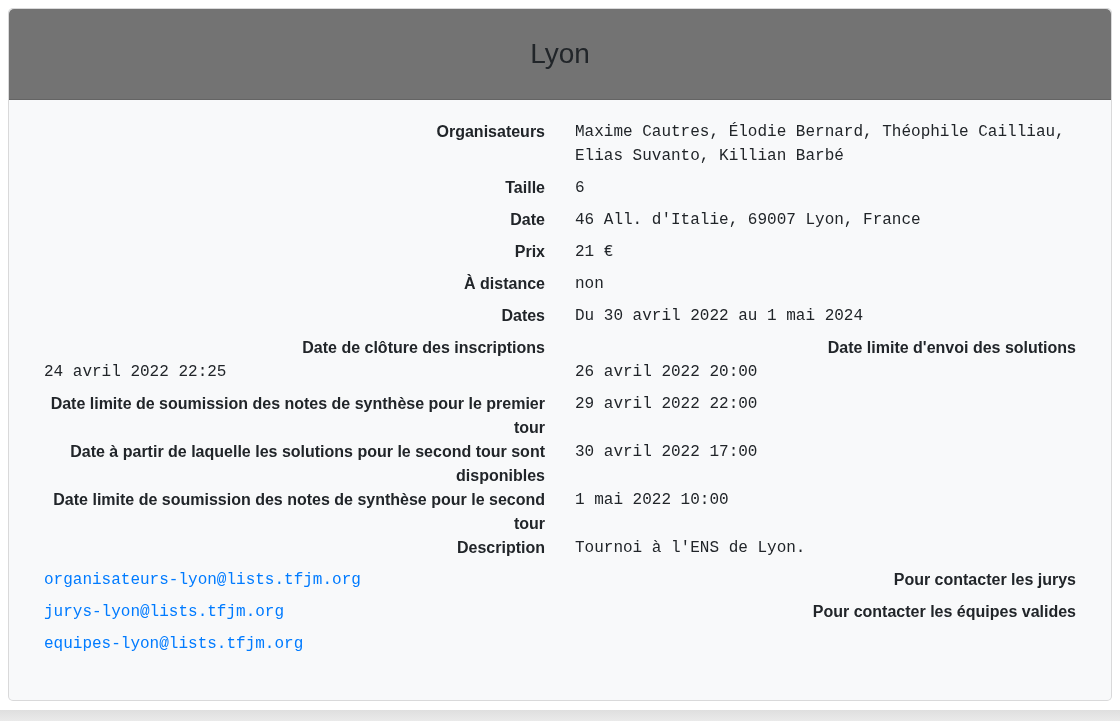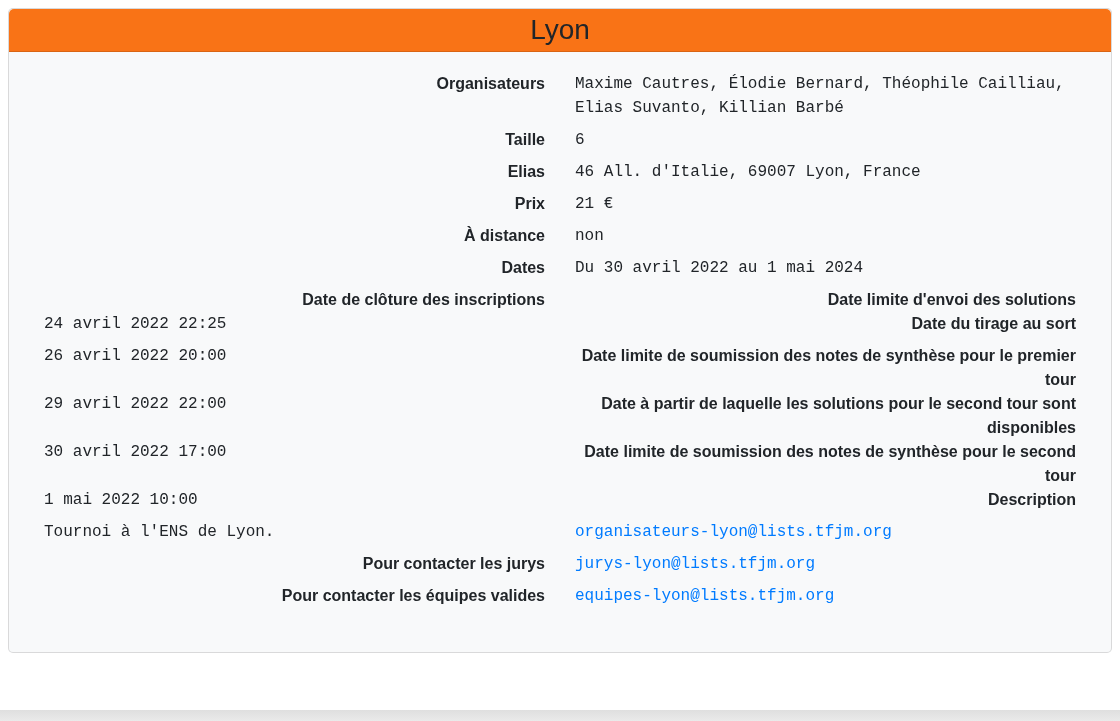--- a/index.html
+++ b/index.html
@@ -9,22 +9,22 @@
     width:1120px; height:721px; position:relative; overflow:hidden;
     background:#ffffff; color:var(--text);
     font-family:"Liberation Sans", sans-serif;
     font-size:16px; line-height:24px;
   }
   .card {
     margin:8px; background:#f8f9fa;
     border:1px solid rgba(0,0,0,.125); border-radius:5px;
   }
   .card-header {
-    background:#f97316; border-bottom:1px solid rgba(0,0,0,.125);
-    border-radius:5px 5px 0 0; padding:4px 20px; text-align:center;
+    background:#737373; border-bottom:1px solid rgba(0,0,0,.125);
+    border-radius:5px 5px 0 0; padding:28px 20px; text-align:center;
   }
   .card-header h3 {
     margin:0; font-size:28px; line-height:34px; font-weight:500; color:#212529;
   }
   .card-body { padding:20px; }
   dl.fields {
     display:flex; flex-wrap:wrap; margin:0 0 16px 0; padding:0;
   }
   dl.fields dt {
     width:50%; padding:0 15px; text-align:right; font-weight:700;
@@ -44,32 +44,31 @@
 <div class="card">
   <div class="card-header">
     <h3>Lyon</h3>
   </div>
   <div class="card-body">
     <dl class="fields">
         <dt>Organisateurs</dt>
         <dd>Maxime Cautres, Élodie Bernard, Théophile Cailliau, Elias Suvanto, Killian Barbé</dd>
         <dt>Taille</dt>
         <dd>6</dd>
-        <dt>Elias</dt>
+        <dt>Date</dt>
         <dd>46 All. d'Italie, 69007 Lyon, France</dd>
         <dt>Prix</dt>
         <dd>21 €</dd>
         <dt>À distance</dt>
         <dd>non</dd>
         <dt>Dates</dt>
         <dd>Du 30 avril 2022 au 1 mai 2024</dd>
         <dt>Date de clôture des inscriptions</dt>
         <dt>Date limite d'envoi des solutions</dt>
         <dd>24 avril 2022 22:25</dd>
-        <dt>Date du tirage au sort</dt>
         <dd>26 avril 2022 20:00</dd>
         <dt>Date limite de soumission des notes de synthèse pour le premier tour</dt>
         <dd>29 avril 2022 22:00</dd>
         <dt>Date à partir de laquelle les solutions pour le second tour sont disponibles</dt>
         <dd>30 avril 2022 17:00</dd>
         <dt>Date limite de soumission des notes de synthèse pour le second tour</dt>
         <dd>1 mai 2022 10:00</dd>
         <dt>Description</dt>
         <dd>Tournoi à l'ENS de Lyon.</dd>
         <dd><a href="#">organisateurs-lyon@lists.tfjm.org</a></dd>

